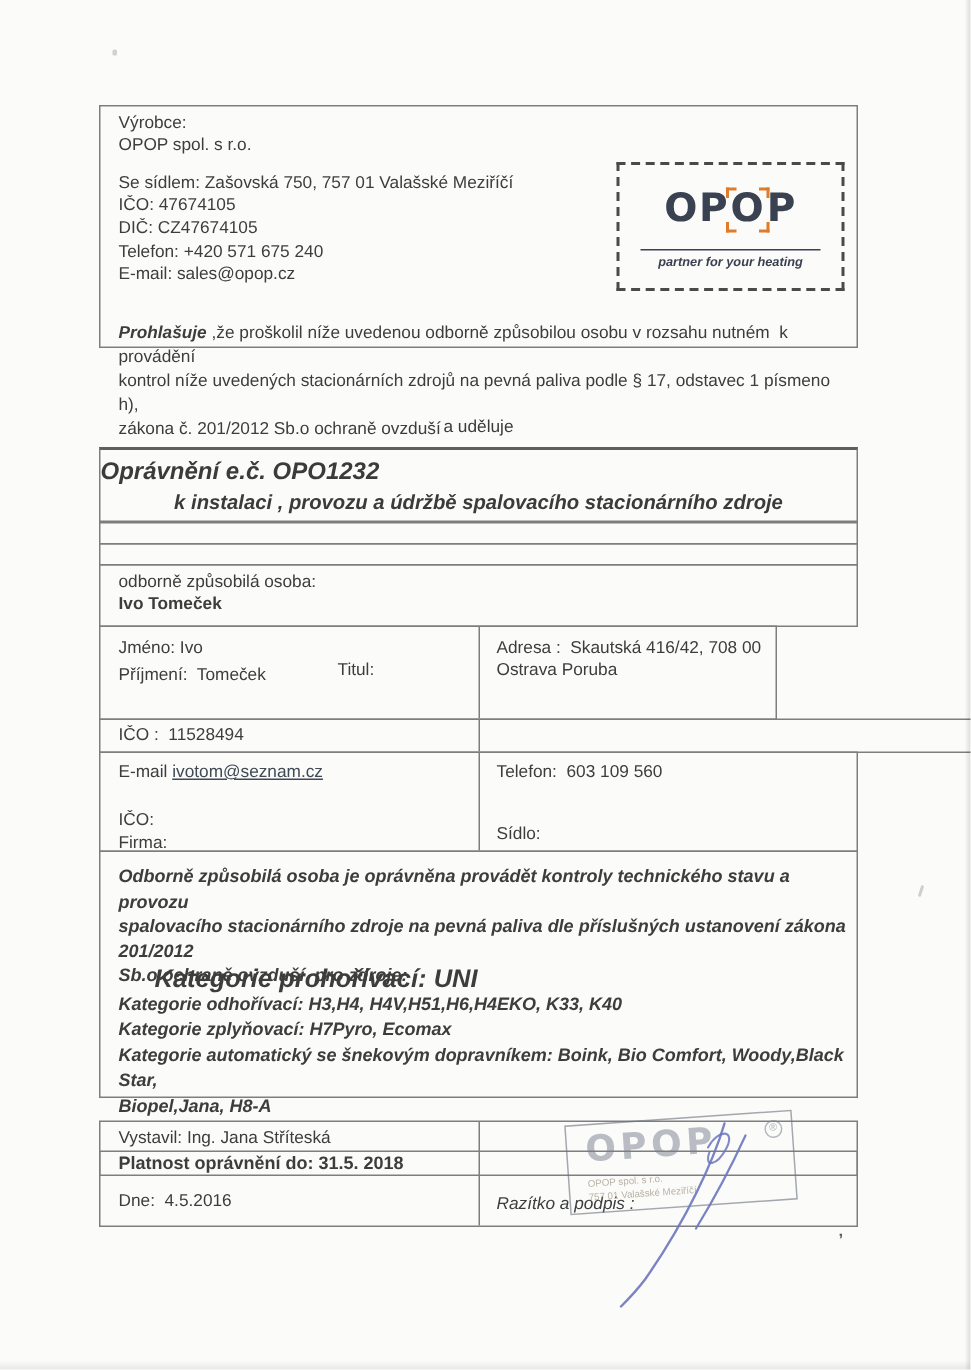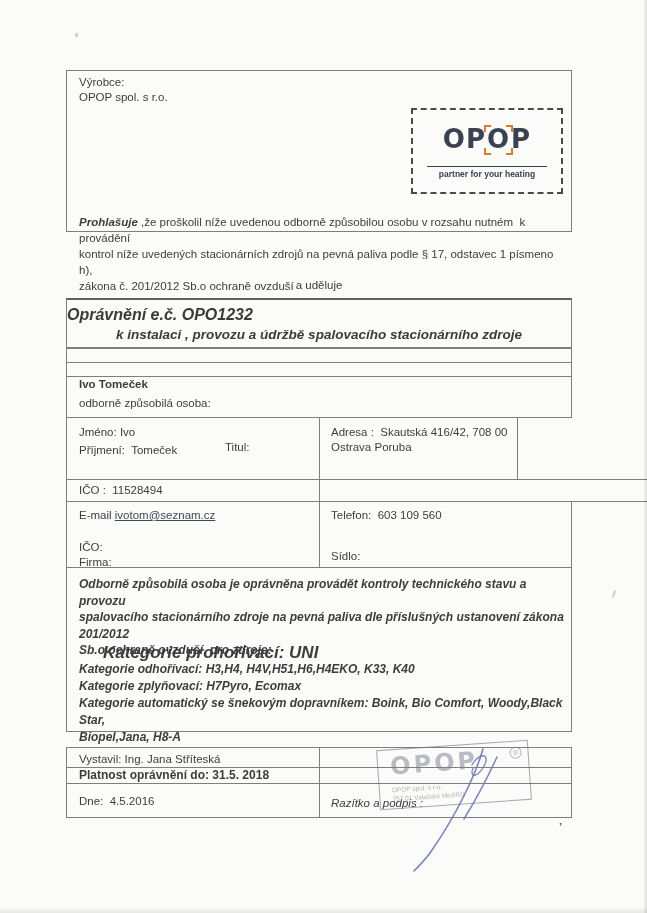--- a/index.html
+++ b/index.html
@@ -20,21 +20,21 @@
   .logoword{position:absolute;left:0;right:0;top:14px;text-align:center;
             font-family:"DejaVu Sans",sans-serif;font-weight:800;font-size:26px;letter-spacing:1px;color:#3a4150;}
   .omark{position:relative;display:inline-block;padding:0 1px;}
   .omark i{position:absolute;width:5px;height:5px;border:0 solid #e07b2a;}
   .omark i.tl{left:-2px;top:1px;border-left-width:2.5px;border-top-width:2.5px;}
   .omark i.tr{right:-2px;top:1px;border-right-width:2.5px;border-top-width:2.5px;}
   .omark i.bl{left:-2px;bottom:-1px;border-left-width:2.5px;border-bottom-width:2.5px;}
   .omark i.br{right:-2px;bottom:-1px;border-right-width:2.5px;border-bottom-width:2.5px;}
   .tagrule{position:absolute;left:14px;right:14px;top:56px;height:1px;background:#3a4150;}
   .tagline{position:absolute;left:0;right:0;top:59px;text-align:center;
-           font-size:8.5px;font-weight:bold;color:#3a4150;}
+           font-size:8.5px;font-weight:bold;font-style:italic;color:#3a4150;}
   
   .title1{font-size:16px;text-align:left;margin-top:6px;}
   .title2{font-size:13.5px;text-align:center;margin-top:3px;}
   
   .maillink{color:#3f4a55;text-decoration:underline;}
   
   .stamp{position:absolute;left:378px;top:745px;width:152px;height:60px;
          border:1.5px solid rgba(105,112,124,.6);transform:rotate(-4deg);box-sizing:border-box;}
   .stampword{position:absolute;left:12px;top:2px;font-family:"DejaVu Sans",sans-serif;
              font-weight:800;font-size:24px;letter-spacing:3px;color:rgba(120,128,140,.5);}
@@ -53,20 +53,27 @@
 </head>
 <body>
 
 <div id="doc">
 
   <div class="blk" style="top:0;height:162px;width:506px;">
     <div class="abs" style="left:12px;top:4px;">
       <div class="line t">Výrobce:</div>
       <div class="line t">OPOP spol. s r.o.</div>
     </div>
+    <div class="abs" style="left:12px;top:44px;">
+      <div class="line t">Se sídlem: Zašovská 750, 757 01 Valašské Meziříčí</div>
+      <div class="line t">IČO: 47674105</div>
+      <div class="line t">DIČ: CZ47674105</div>
+      <div class="line t">Telefon: +420 571 675 240</div>
+      <div class="line t">E-mail: sales@opop.cz</div>
+    </div>
 
     <div class="logobox">
       <div class="logoword"><span>OP</span><span class="omark"><span>O</span><i class="tl"></i><i class="tr"></i><i class="bl"></i><i class="br"></i></span><span>P</span></div>
       <div class="tagrule"></div>
       <div class="tagline t">partner for your heating</div>
     </div>
 
     <div class="abs" style="left:12px;top:143px;width:486px;">
       <div class="line t" style="line-height:16px;"><span class="bi">Prohlašuje</span><span class="t"> ,že proškolil níže uvedenou odborně způsobilou osobu v rozsahu nutném  k provádění</span></div>
       <div class="line t" style="line-height:16px;">kontrol níže uvedených stacionárních zdrojů na pevná paliva podle § 17, odstavec 1 písmeno  h),</div>
@@ -77,22 +84,22 @@
 
   <div class="blk" style="top:228px;height:50px;width:506px;border-top:2px solid #5f5f5f;">
     <div class="title1 bi t">Oprávnění e.č. OPO1232</div>
     <div class="title2 bi t">k instalaci , provozu a údržbě spalovacího stacionárního zdroje</div>
   </div>
 
   <div class="blk" style="top:278px;height:15px;width:506px;"></div>
   <div class="blk" style="top:292px;height:15px;width:506px;"></div>
 
   <div class="blk" style="top:306px;height:42px;width:506px;">
+    <div class="line t" style="margin:4px 0 0 12px;">odborně způsobilá osoba:</div>
     <div class="line t" style="margin:0 0 0 12px;font-weight:bold;">Ivo Tomeček</div>
-    <div class="line t" style="margin:4px 0 0 12px;">odborně způsobilá osoba:</div>
   </div>
 
   <div class="blk" style="top:347px;height:63px;width:452px;">
     <div class="vdiv"></div>
     <div class="cellL" style="top:7px;">
       <div class="line t">Jméno: Ivo</div>
       <div style="position:relative;">
         <span class="line t">Příjmení:  Tomeček</span>
         <span class="line t abs" style="left:146px;top:0;">Titul:</span>
       </div>

